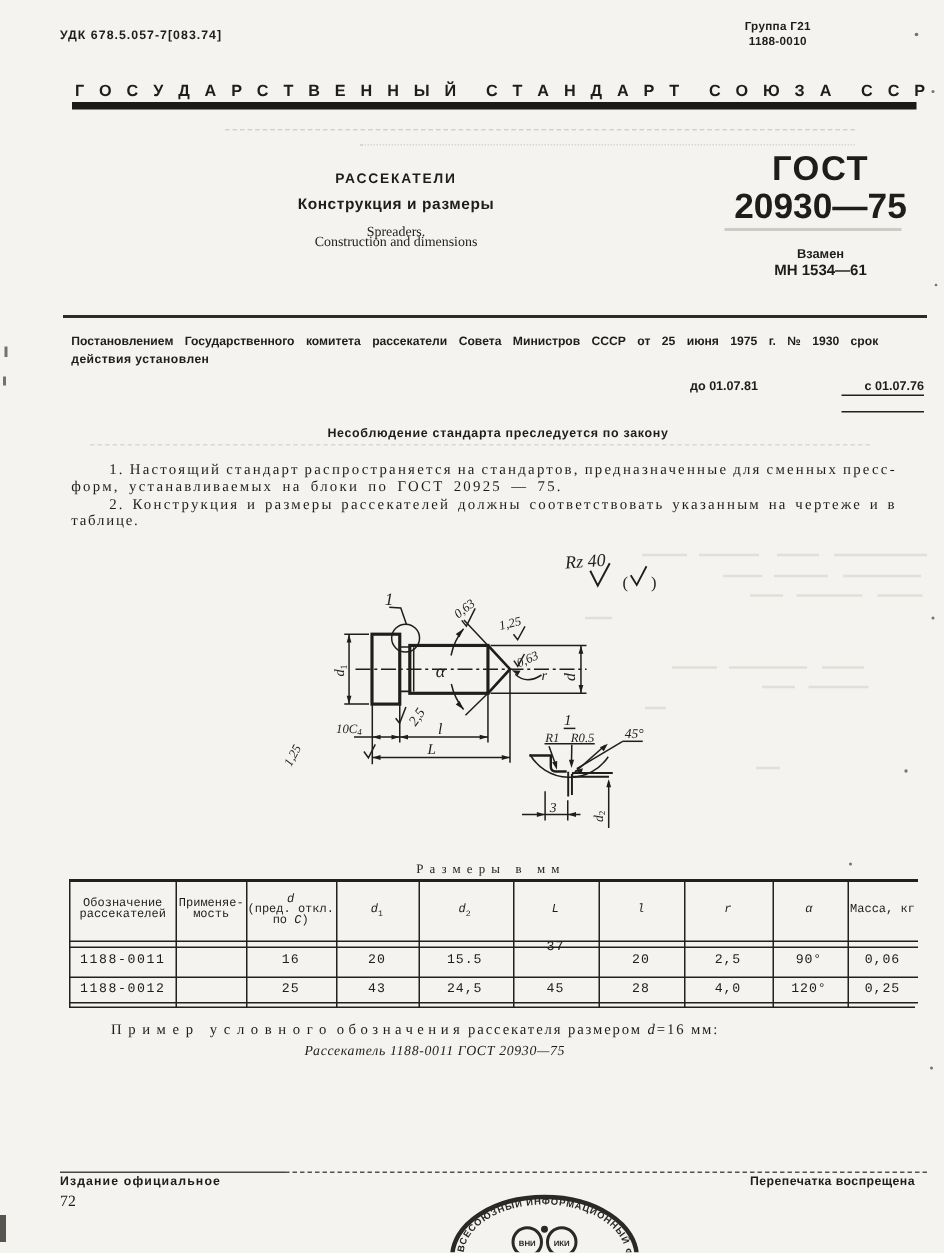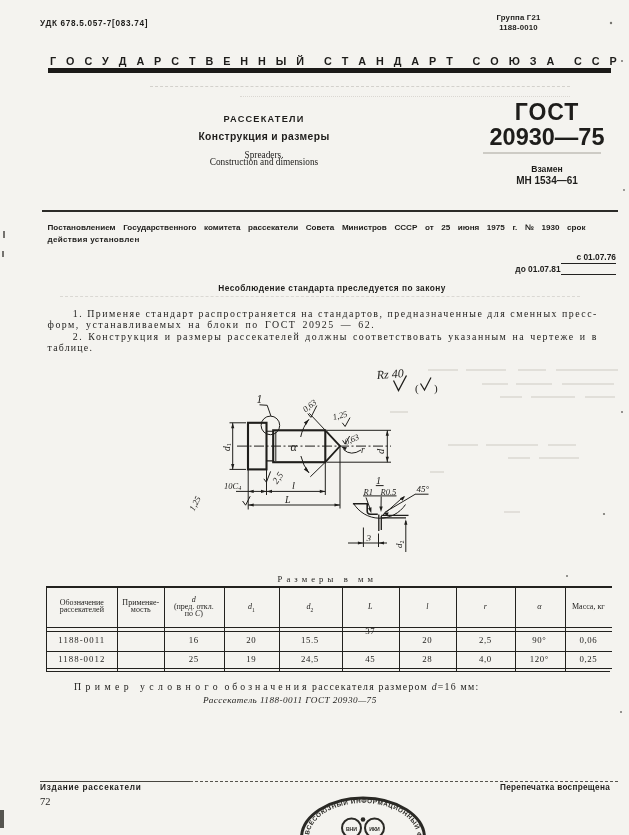--- a/index.html
+++ b/index.html
@@ -90,41 +90,41 @@
     <span>№</span>
     <span>1930</span>
     <span>срок</span>
 </div>
 
 <div class="a b" style="left:47.5px;top:235px;font-size:8.1px;letter-spacing:.3px">действия установлен</div>
 
 <div class="a b" style="left:460px;top:252px;width:156px;text-align:right;font-size:8.4px">с 01.07.76</div>
 <div class="a" style="left:561px;top:262.5px;width:55px;height:1.2px;background:#22211f"></div>
 
-<div class="a b" style="left:460px;top:264px;width:156px;text-align:center;font-size:8.4px">до 01.07.81</div>
+<div class="a b" style="left:460px;top:252px;width:156px;text-align:left;font-size:8.4px">до 01.07.81</div>
 <div class="a" style="left:561px;top:274px;width:55px;height:1.2px;background:#22211f"></div>
 
 <div class="a b c" style="left:165px;top:283px;width:334px;font-size:8.3px;letter-spacing:.45px">Несоблюдение стандарта преследуется по закону</div>
 
 <div class="a" style="left:60px;top:296px;width:520px;border-top:1px dashed #d0cdc8;opacity:.7"></div>
 
 <div class="a s jl" style="left:72.8px;top:308px;width:525.2px;font-size:9.9px;letter-spacing:1.5px">
 <span>1.</span>
-    <span>Применяе</span>
+    <span>Настоящий</span>
     <span>стандарт</span>
     <span>распространяется</span>
     <span>на</span>
     <span>стандартов,</span>
     <span>предназначенные</span>
     <span>для</span>
     <span>сменных</span>
     <span>пресс-</span>
 </div>
 
-<div class="a s" style="left:47.5px;top:319.3px;font-size:9.9px;letter-spacing:1.5px;word-spacing:2.2px">форм, устанавливаемых на блоки по ГОСТ 20925 — 62.</div>
+<div class="a s" style="left:47.5px;top:319.3px;font-size:9.9px;letter-spacing:1.5px;word-spacing:2.2px">форм, устанавливаемых на блоки по ГОСТ 20925 — 75.</div>
 
 <div class="a s jl" style="left:72.8px;top:330.7px;width:525.2px;font-size:9.9px;letter-spacing:1.5px">
 <span>2.</span>
     <span>Конструкция</span>
     <span>и</span>
     <span>размеры</span>
     <span>рассекателей</span>
     <span>должны</span>
     <span>соответствовать</span>
     <span>указанным</span>
@@ -303,21 +303,21 @@
       <circle cx="622" cy="412" r="1"></circle>
       <circle cx="604" cy="514" r="1.1"></circle>
       <circle cx="567" cy="576" r="1"></circle>
       <rect x="3" y="231" width="2" height="7"></rect>
       <rect x="2" y="251" width="2" height="6"></rect>
     </g>
 </svg>
 
 <div class="a s" style="left:277.5px;top:573.5px;font-size:8.6px;letter-spacing:4.1px">Размеры в мм</div>
 
-<div class="a" style="left:45.8px;top:585.5px;width:566.4px;height:87px;font-family:Liberation Serif, serif;font-size:8px">
+<div class="a" style="left:45.8px;top:585.5px;width:566.4px;height:87px;font-family:Liberation Mono, monospace;font-size:8px">
 
   <div class="a" style="left:0;top:0;width:566.4px;height:2.2px;background:#22211e"></div>
 
   <div class="a" style="left:0;top:41px;width:566.4px;height:1.4px;background:#22211e"></div>
   <div class="a" style="left:0;top:45px;width:566.4px;height:1.2px;background:#22211e"></div>
 
   <div class="a" style="left:0;top:65.2px;width:566.4px;height:1.1px;background:#22211e"></div>
 
   <div class="a" style="left:0;top:82.6px;width:566.4px;height:1.3px;background:#22211e"></div>
   <div class="a" style="left:0;top:85.4px;width:564px;height:1.2px;background:#22211e"></div>
@@ -349,37 +349,37 @@
   <div class="a c" style="left:179px;top:49.5px;width:53px;font-size:8.8px;letter-spacing:.6px">20</div>
   <div class="a c" style="left:233px;top:49.5px;width:62px;font-size:8.8px;letter-spacing:.6px">15.5</div>
   <div class="a c" style="left:297px;top:40px;width:55px;font-size:8.8px;letter-spacing:.6px">37</div>
   <div class="a c" style="left:354px;top:49.5px;width:55px;font-size:8.8px;letter-spacing:.6px">20</div>
   <div class="a c" style="left:411px;top:49.5px;width:57px;font-size:8.8px;letter-spacing:.6px">2,5</div>
   <div class="a c" style="left:469px;top:49.5px;width:49px;font-size:8.8px;letter-spacing:.6px">90°</div>
   <div class="a c" style="left:520px;top:49.5px;width:45px;font-size:8.8px;letter-spacing:.6px">0,06</div>
 
   <div class="a c" style="left:2px;top:68px;width:68px;font-size:8.8px;letter-spacing:1.05px">1188-0012</div>
   <div class="a c" style="left:119px;top:68px;width:58px;font-size:8.8px;letter-spacing:.6px">25</div>
-  <div class="a c" style="left:179px;top:68px;width:53px;font-size:8.8px;letter-spacing:.6px">19</div>
+  <div class="a c" style="left:179px;top:68px;width:53px;font-size:8.8px;letter-spacing:.6px">43</div>
   <div class="a c" style="left:233px;top:68px;width:62px;font-size:8.8px;letter-spacing:.6px">24,5</div>
   <div class="a c" style="left:297px;top:68px;width:55px;font-size:8.8px;letter-spacing:.6px">45</div>
   <div class="a c" style="left:354px;top:68px;width:55px;font-size:8.8px;letter-spacing:.6px">28</div>
   <div class="a c" style="left:411px;top:68px;width:57px;font-size:8.8px;letter-spacing:.6px">4,0</div>
   <div class="a c" style="left:469px;top:68px;width:49px;font-size:8.8px;letter-spacing:.6px">120°</div>
   <div class="a c" style="left:520px;top:68px;width:45px;font-size:8.8px;letter-spacing:.6px">0,25</div>
 </div>
 
 <div class="a s" style="left:74px;top:680.5px;font-size:9.8px;white-space:nowrap"><span style="letter-spacing:4.4px">Пример условного</span><span>&nbsp;</span><span style="letter-spacing:3px">обозначения</span> <span style="letter-spacing:1.25px">рассекателя размером <i>d</i>=16 мм:</span></div>
 
 <div class="a s" style="left:203px;top:694.5px;font-size:9.2px;font-style:italic;letter-spacing:.45px">Рассекатель 1188-0011 ГОСТ 20930—75</div>
 
 <div class="a" style="left:40px;top:780.5px;width:150px;height:1px;background:#47453f"></div>
 <div class="a" style="left:190px;top:780.5px;width:428px;border-top:1.2px dashed #55534d"></div>
 
-<div class="a b" style="left:40px;top:783px;font-size:8.2px;letter-spacing:.75px">Издание рассекатели</div>
+<div class="a b" style="left:40px;top:783px;font-size:8.2px;letter-spacing:.75px">Издание официальное</div>
 
 <div class="a b" style="left:430px;top:783px;width:180px;text-align:right;font-size:8.2px;letter-spacing:.3px">Перепечатка воспрещена</div>
 
 <div class="a s" style="left:40px;top:795.5px;font-size:10.5px">72</div>
 
 <div class="a" style="left:0;top:810px;width:4px;height:18px;background:#3a3834;opacity:.85"></div>
 
 <svg class="a" style="left:290px;top:795px" width="150" height="40" viewBox="0 0 150 40" fill="none">
 
   <ellipse cx="73" cy="43" rx="61.5" ry="40" stroke="#2a2925" stroke-width="3"></ellipse>

